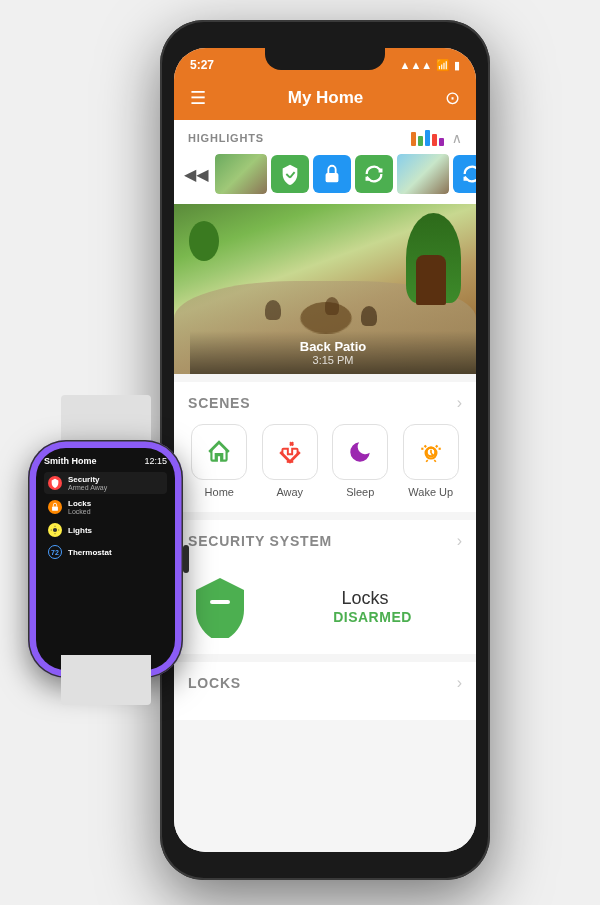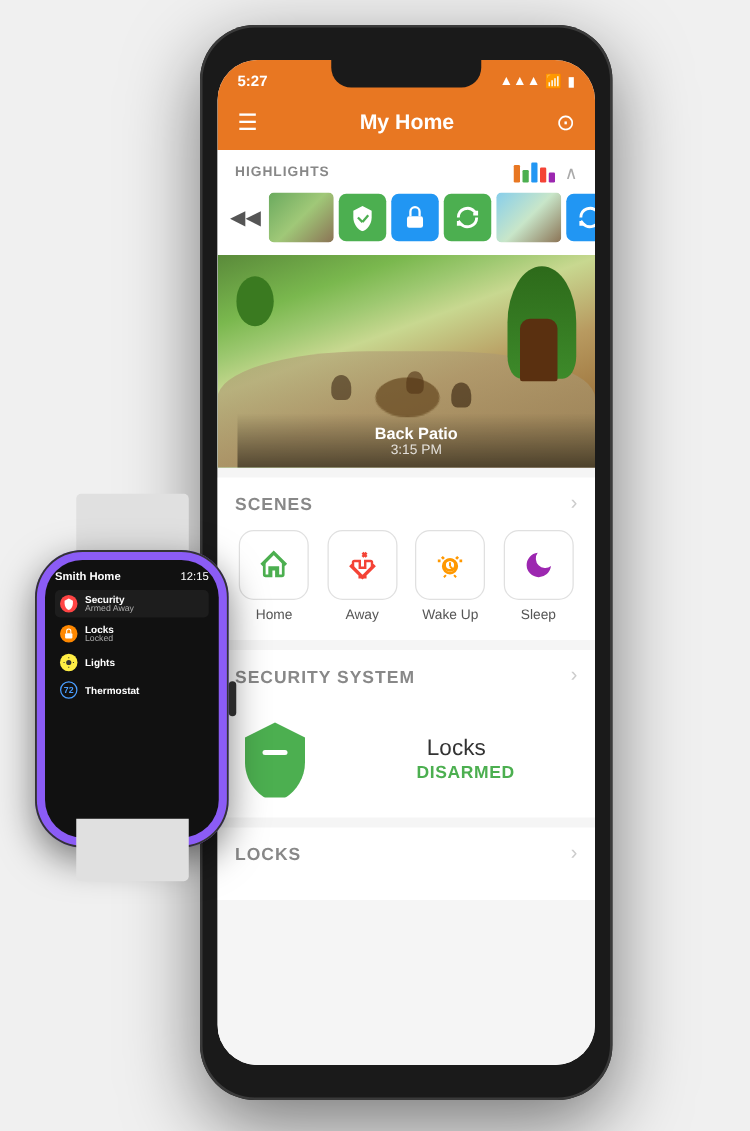--- a/index.html
+++ b/index.html
@@ -543,42 +543,42 @@
                   <path d="M5 14v-4a1 1 0 011-1h4v5h4v-5h4a1 1 0 011 1v4" stroke="#f44336" stroke-width="1.8" fill="none"></path>
                   <line x1="9" y1="21" x2="15" y2="21" stroke="#f44336" stroke-width="2"></line>
                 </svg>
               </div>
               <span class="scene-label">Away</span>
             </div>
 
             <div class="scene-item">
               <div class="scene-btn">
                 <svg width="26" height="26" viewBox="0 0 24 24" fill="none">
+                  <path d="M21 12.79A9 9 0 1 1 11.21 3 7 7 0 0 0 21 12.79z" fill="#9C27B0"></path>
+                </svg>
+              </div>
+              <span class="scene-label">Sleep</span>
+            </div>
+
+            <div class="scene-item">
+              <div class="scene-btn">
+                <svg width="26" height="26" viewBox="0 0 24 24" fill="none">
                   <circle cx="12" cy="12" r="4" stroke="#FF9800" stroke-width="2"></circle>
                   <line x1="6" y1="6" x2="7.5" y2="7.5" stroke="#FF9800" stroke-width="2"></line>
                   <line x1="18" y1="6" x2="16.5" y2="7.5" stroke="#FF9800" stroke-width="2"></line>
                   <line x1="3" y1="9" x2="5" y2="9" stroke="#FF9800" stroke-width="2"></line>
                   <line x1="19" y1="9" x2="21" y2="9" stroke="#FF9800" stroke-width="2"></line>
 
                   <circle cx="12" cy="13" r="5" stroke="#FF9800" stroke-width="2"></circle>
                   <line x1="12" y1="10" x2="12" y2="13" stroke="#FF9800" stroke-width="1.5"></line>
                   <line x1="12" y1="13" x2="14" y2="15" stroke="#FF9800" stroke-width="1.5"></line>
                   <path d="M9 19.5l-1.5 1.5M15 19.5l1.5 1.5" stroke="#FF9800" stroke-width="1.5"></path>
                 </svg>
               </div>
               <span class="scene-label">Wake Up</span>
-            </div>
-
-            <div class="scene-item">
-              <div class="scene-btn">
-                <svg width="26" height="26" viewBox="0 0 24 24" fill="none">
-                  <path d="M21 12.79A9 9 0 1 1 11.21 3 7 7 0 0 0 21 12.79z" fill="#9C27B0"></path>
-                </svg>
-              </div>
-              <span class="scene-label">Sleep</span>
             </div>
           </div>
         </div>
 
         <div class="section-security">
           <div class="section-header-row">
             <span class="section-label">SECURITY SYSTEM</span>
             <span class="section-chevron">›</span>
           </div>
           <div class="security-content">

